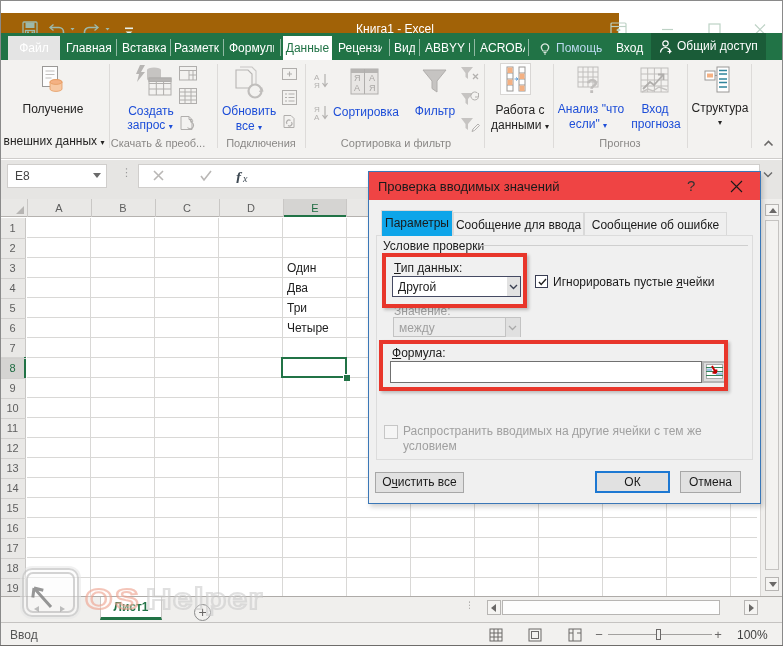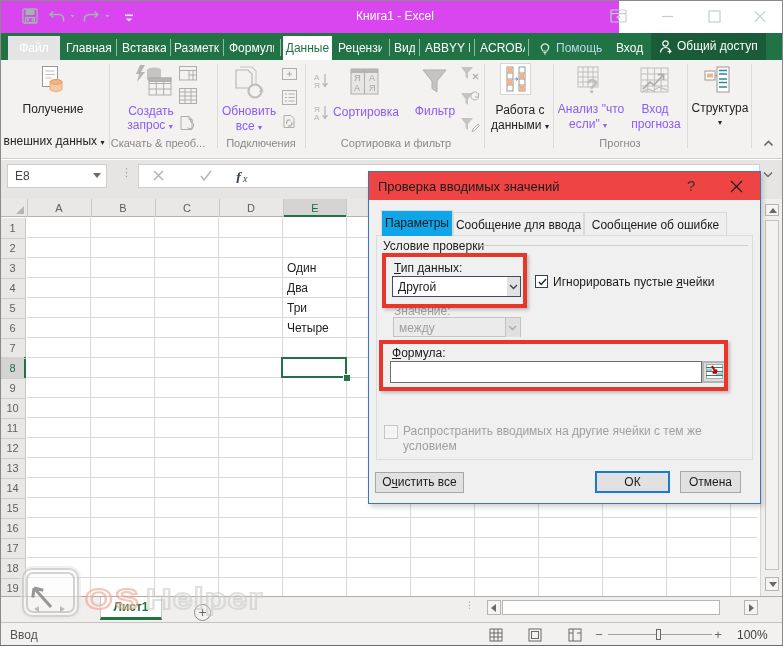--- a/index.html
+++ b/index.html
@@ -2,28 +2,28 @@
 <html><head><meta charset="utf-8"><style>
 *{margin:0;padding:0;box-sizing:border-box}
 html,body{width:783px;height:646px}
 body{font-family:"Liberation Sans",sans-serif;position:relative;overflow:hidden;background:#fff}
 .abs{position:absolute}
 .tabtxt{position:absolute;top:3px;height:24px;line-height:24px;color:#fff;font-size:12px;white-space:nowrap;overflow:hidden}
 .sep{position:absolute;top:6px;height:17px;width:1px;background:rgba(255,255,255,.5)}
 .gsep{position:absolute;top:4px;height:84px;width:1px;background:#dddbd9}
 .glabel{position:absolute;top:77px;height:12px;line-height:12px;font-size:11px;color:#8a8886;white-space:nowrap}
 .btxt{position:absolute;font-size:12px;color:#252423;text-align:center;white-space:nowrap}
-.btxtg{position:absolute;font-size:12px;color:#8b5cf6;text-align:center;white-space:nowrap}
+.btxtg{position:absolute;font-size:12px;color:#1d4ed8;text-align:center;white-space:nowrap}
 .colhead{position:absolute;top:0;height:18px;line-height:18px;font-size:11px;color:#5e5e5e;text-align:center}
 .rownum{position:absolute;left:0;width:25px;height:20px;line-height:20px;font-size:11px;color:#5e5e5e;text-align:center}
 .celltxt{position:absolute;left:287px;width:60px;height:20px;line-height:20px;font-size:12px;color:#1d1d1d}
 </style></head>
 <body>
 
-<div class="abs" id="titlebar" style="left:0;top:0;width:619px;height:33px;background:#d946ef">
+<div class="abs" id="titlebar" style="left:0;top:13px;width:619px;height:33px;background:#a16207">
   <svg class="abs" style="left:22px;top:8px" width="112" height="17" viewBox="0 0 112 17" fill="none" stroke="#9db9aa" stroke-width="1.3">
 
     <rect x="1" y="1" width="14" height="14" rx="1"></rect>
     <rect x="3.5" y="1.5" width="9" height="5.5" fill="#9db9aa" stroke="none"></rect>
     <rect x="3.5" y="9.5" width="9" height="5" fill="none"></rect>
     <rect x="5" y="10.5" width="2" height="2.5" fill="#9db9aa" stroke="none"></rect>
     <rect x="9.5" y="10.5" width="2" height="2.5" fill="#9db9aa" stroke="none"></rect>
 
     <path d="M31.5 3.5 L28 6.5 L31.5 9.5" stroke-width="1.4"></path>
     <path d="M28.5 6.5 H37 a4.5 4.5 0 0 1 4.5 4.5 v2.5" stroke-width="1.6"></path>

